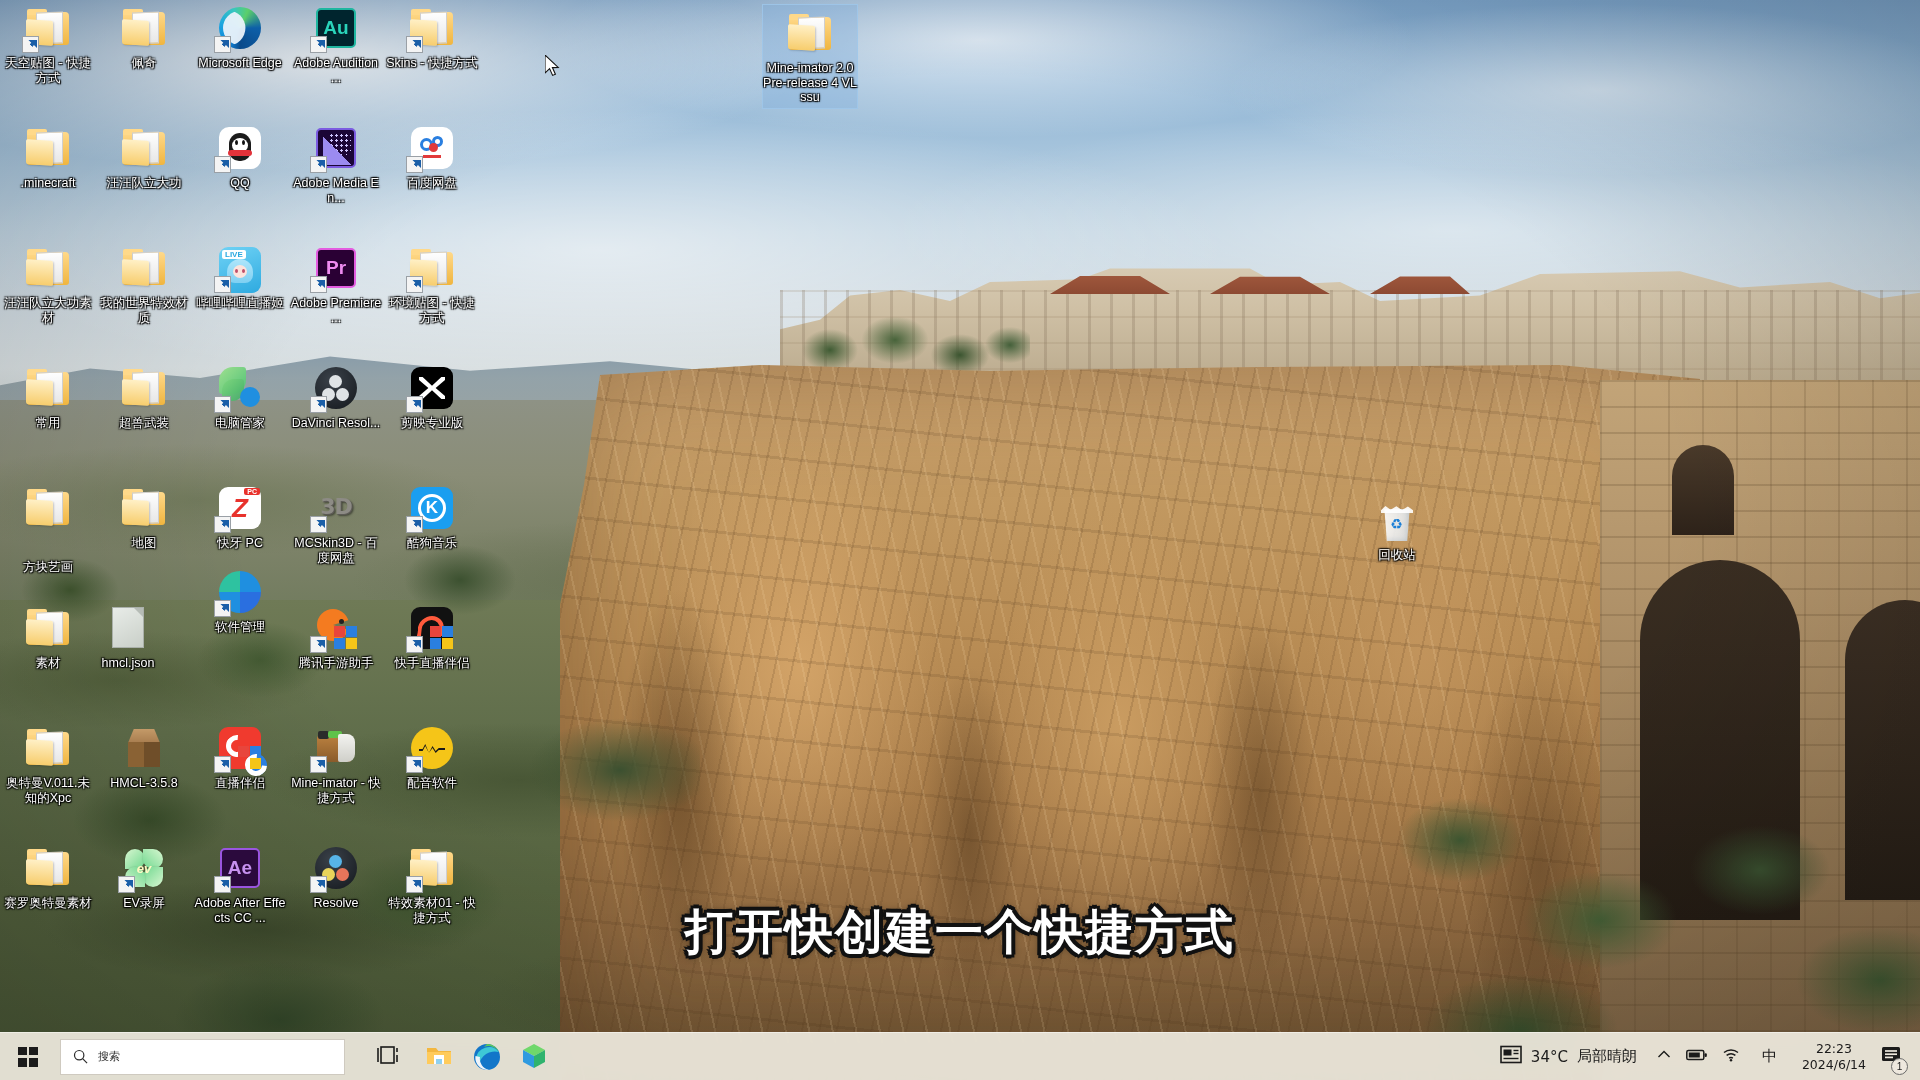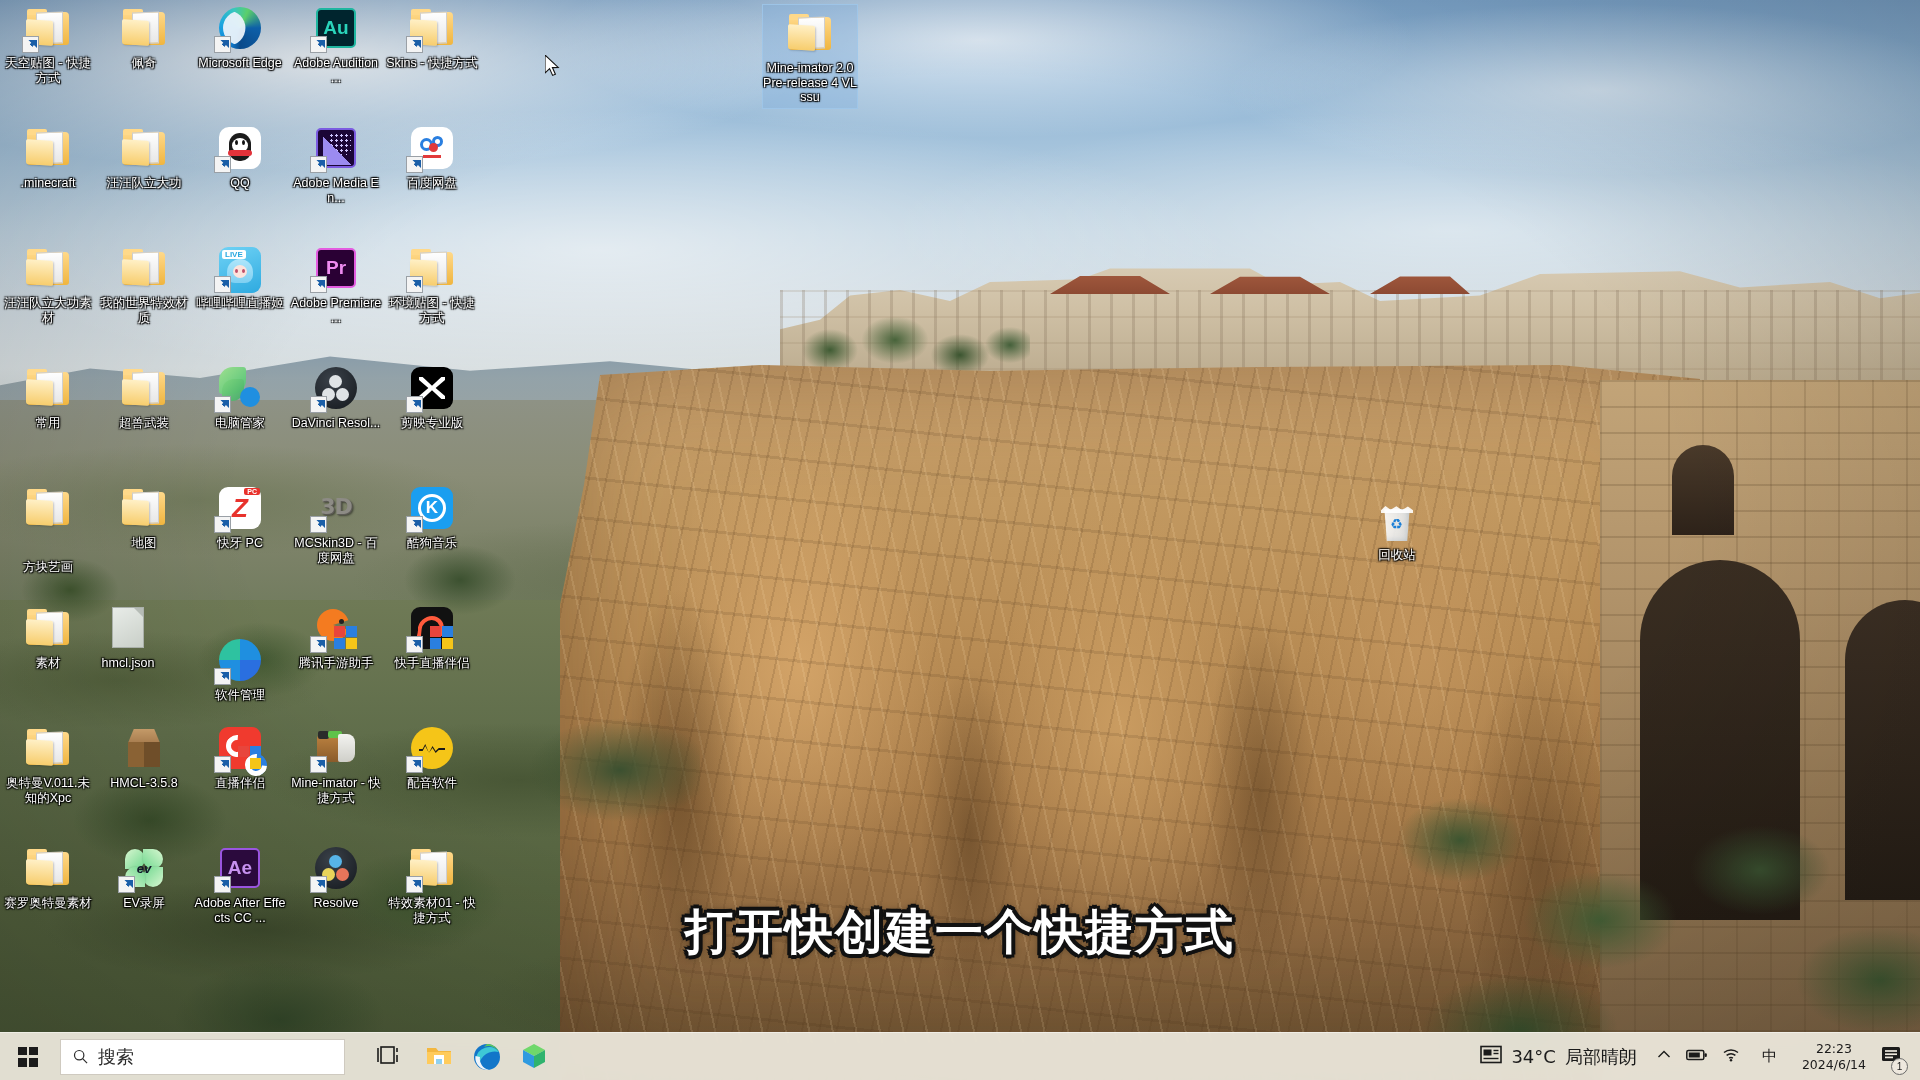--- a/index.html
+++ b/index.html
@@ -302,21 +302,21 @@
     background:#1a1a1a;clip-path:polygon(0 55%,14% 55%,24% 0,38% 100%,52% 22%,64% 78%,76% 45%,100% 45%,100% 68%,76% 68%,64% 100%,52% 44%,38% 100%,24% 22%,14% 78%,0 78%);}
 
   .ico-ev{position:absolute;left:3px;top:3px;width:42px;height:42px;}
   .ico-ev .pet{position:absolute;width:20px;height:20px;border-radius:50% 50% 50% 0;
     background:linear-gradient(135deg,#d8f6d0,#6fd88f);box-shadow:0 0 2px rgba(0,0,0,.2);}
   .ico-ev .p1{left:2px;top:2px;transform:rotate(0deg);}
   .ico-ev .p2{left:20px;top:2px;transform:rotate(90deg);}
   .ico-ev .p3{left:20px;top:20px;transform:rotate(180deg);}
   .ico-ev .p4{left:2px;top:20px;transform:rotate(270deg);}
   .ico-ev .t{position:absolute;left:0;top:0;width:42px;height:42px;display:flex;align-items:center;
-    justify-content:center;color:#0f172a;font-weight:bold;font-size:13px;font-style:italic;}
+    justify-content:center;color:#fef9c3;font-weight:bold;font-size:13px;font-style:italic;}
 
   .ico-json{position:absolute;left:8px;top:3px;width:32px;height:41px;
     background:linear-gradient(150deg,#e8ece8,#c9cfc8);border:1px solid #aab0aa;}
   .ico-json::after{content:"";position:absolute;right:0;top:0;border-width:0 9px 9px 0;border-style:solid;
     border-color:transparent #b6bcb6 transparent transparent;}
 
   .ico-mcblock{position:absolute;left:4px;top:5px;width:40px;height:38px;}
   .ico-mcblock .top{position:absolute;left:4px;top:0;width:32px;height:14px;
     background:linear-gradient(180deg,#c49a68,#a87d4f);transform:skewX(0deg);
     clip-path:polygon(18% 0,82% 0,100% 100%,0 100%);}
@@ -383,29 +383,29 @@
     border-top:1px solid rgba(255,255,255,.45);
   }
   #start-button{width:56px;height:48px;display:flex;align-items:center;justify-content:center;}
   .win-logo{width:20px;height:20px;display:grid;grid-template-columns:1fr 1fr;grid-template-rows:1fr 1fr;gap:2.2px;}
   .win-logo i{background:#1b1b1b;}
   #search-box{
     width:285px;height:36px;margin-left:4px;background:#fff;border:1px solid #cfcac0;
     display:flex;align-items:center;padding:0 12px;gap:10px;
   }
   #search-box .sicon{width:15px;height:15px;flex:none;}
-  #search-box .stext{font-size:18px;color:#2b2b2b;font-family:"DejaVu Sans","Liberation Sans",sans-serif;}
+  #search-box .stext{font-size:11px;color:#2b2b2b;font-family:"DejaVu Sans","Liberation Sans",sans-serif;}
   .tb-btn{width:48px;height:48px;display:flex;align-items:center;justify-content:center;}
   #taskbar-apps{display:flex;align-items:center;margin-left:22px;}
   .tb-ico{width:28px;height:28px;position:relative;}
 
   #tray{margin-left:auto;display:flex;align-items:center;height:48px;padding-right:8px;gap:0;}
   .tray-item{display:flex;align-items:center;height:48px;padding:0 7px;}
   #weather{display:flex;align-items:center;gap:9px;padding:0 12px 0 10px;}
-  #weather .wtext{font-size:18px;color:#1b1b1b;font-family:"DejaVu Sans","Liberation Sans",sans-serif;white-space:nowrap;}
+  #weather .wtext{font-size:15px;color:#1b1b1b;font-family:"DejaVu Sans","Liberation Sans",sans-serif;white-space:nowrap;}
   #clock{display:flex;flex-direction:column;align-items:center;justify-content:center;
     font-size:12.5px;line-height:16px;color:#1b1b1b;padding:0 10px;
     font-family:"DejaVu Sans","Liberation Sans",sans-serif;}
   #ime{font-size:15px;color:#1b1b1b;padding:0 8px;font-family:"DejaVu Sans","Liberation Sans",sans-serif;}
   #notif{position:relative;padding:0 10px 0 4px;}
   #notif .badge{position:absolute;right:4px;bottom:6px;width:17px;height:17px;border-radius:50%;
     background:rgba(238,233,222,.95);border:1px solid #6a6a6a;color:#1b1b1b;font-size:10px;
     display:flex;align-items:center;justify-content:center;}
 </style>
 </head>
@@ -705,21 +705,21 @@
         </div>
       </div>
       <div class="icon-label">素材</div>
     </div>
     <div class="icon-cell" style="left: 82px; top: 604px; width: 92px;">
       <div class="icon-art">
         <div class="ico-json"></div>
       </div>
       <div class="icon-label">hmcl.json</div>
     </div>
-    <div class="icon-cell" style="left: 194px; top: 636px; width: 92px; text-align: right;">
+    <div class="icon-cell" style="left: 194px; top: 568px; width: 92px; text-align: right;">
       <div class="icon-art">
         <div class="ico-rjgl">
           <i class="q1"></i>
           <i class="q2"></i>
           <i class="q3"></i>
           <i class="q4"></i>
         </div>
         <span class="shortcut"></span>
       </div>
       <div class="icon-label">软件管理</div>

